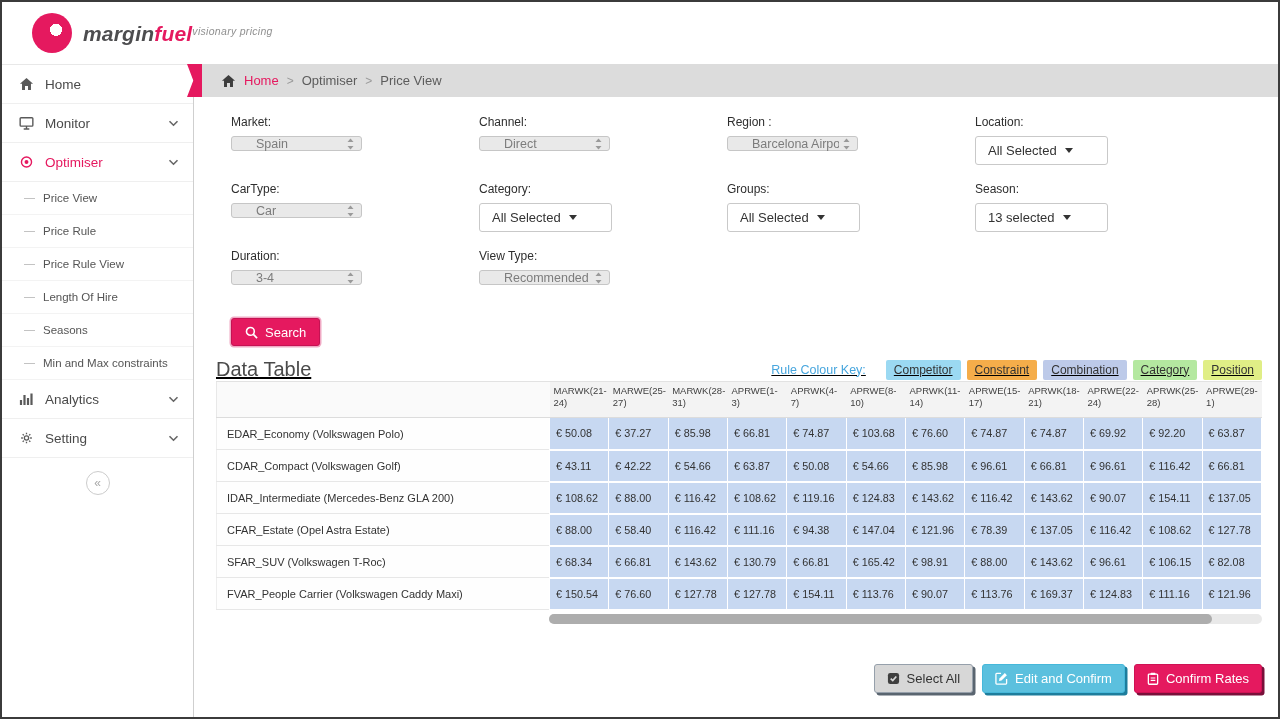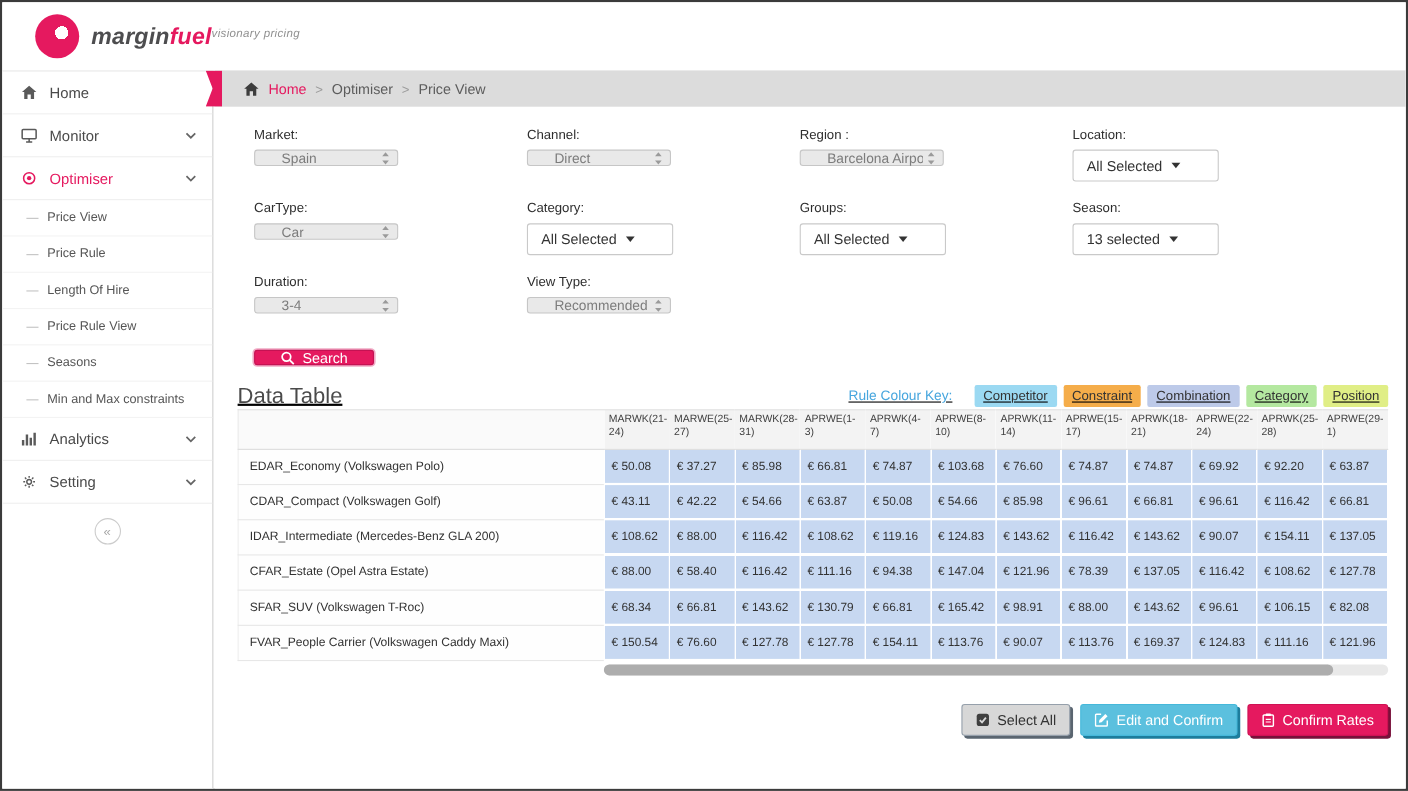--- a/index.html
+++ b/index.html
@@ -46,21 +46,21 @@
   .filter-field { width: 248px; }
   .filter-label { font-size: 12px; color: #2e2e2e; margin-bottom: 7px; }
   .select-box { width: 131px; height: 15px; background: #e9e9e9; border: 1px solid #c6c6c6; border-radius: 3px; display: flex; align-items: center; justify-content: space-between; padding: 0 7px 0 24px; font-size: 12.5px; color: #7c7c7c; cursor: default; }
   .sel-val { overflow: hidden; white-space: nowrap; }
   .sel-arrows { display: flex; flex: none; margin-left: 4px; }
   .dropdown-btn { min-width: 133px; height: 29px; background: #fff; border: 1px solid #c9c9c9; border-radius: 3px; display: inline-flex; align-items: center; gap: 8px; padding: 0 12px; font-size: 13px; color: #333; cursor: pointer; }
   .caret { width: 0; height: 0; border-left: 4px solid transparent; border-right: 4px solid transparent; border-top: 5px solid #333; }
 
   
   .search-row { margin: 33px 0 0 36px; }
-  .btn-search { display: inline-flex; align-items: center; gap: 7px; background: var(--accent,#e5195f); color: #fff; border: 1px solid #c51253; border-radius: 3px; height: 14px; padding: 0 23px; font-size: 13px; font-family: inherit; cursor: pointer; box-shadow: 0 0 0 1.5px #f0a9c4; }
+  .btn-search { display: inline-flex; align-items: center; gap: 7px; background: var(--accent,#e5195f); color: #fff; border: 1px solid #c51253; border-radius: 3px; height: 28px; padding: 0 13px; font-size: 13px; font-family: inherit; cursor: pointer; box-shadow: 0 0 0 1.5px #f0a9c4; }
   .btn-ico { display: flex; }
 
   
   .table-section { margin: 12px 16px 0 21px; }
   .table-top { display: flex; justify-content: space-between; margin-bottom: 0; text-decoration: underline; }
   .table-title { font-size: 20px; color: #4a4a4a; font-weight: 400; }
   .legend { display: flex; align-items: center; gap: 6px; font-size: 12.5px; }
   .legend-label { color: var(--legendblue,#47a6de); margin-right: 2px; }
   .legend-badges { display: inline-flex; gap: 6px; padding-left: 12px; }
   .badge { padding: 3px 8px; font-size: 12px; color: #333; border-radius: 2px; white-space: nowrap; }
@@ -69,21 +69,21 @@
   .ptable th, .ptable td { overflow: hidden; white-space: nowrap; }
   .ptable thead th { background: #f3f3f3; border-top: 1px solid #e2e2e2; border-bottom: 1px solid #dcdcdc; font-weight: 400; font-size: 9.5px; color: #3f3f3f; text-align: left; vertical-align: top; padding: 3px 1px 3px 4px; height: 36px; white-space: normal; line-height: 1.25; }
   .ptable thead th.rowlabel-h { width: 333px; background: #fafafa; border-left: 1px solid #e8e8e8; }
   .ptable td.row-label { background: #fefefe; font-size: 11px; color: #333; padding-left: 10px; border-bottom: 1px solid #e7e7e7; border-left: 1px solid #eee; height: 32px; }
   .ptable td.cell { background: var(--cellblue,#c7d8f1); font-size: 10.8px; color: #333; padding-left: 6px; border: 1px solid #fff; border-bottom-width: 2px; height: 32px; cursor: pointer; }
 
   .hscroll { margin: 3px 0 0 333px; height: 10px; background: #e9e9e9; border-radius: 6px; position: relative; }
   .hscroll-thumb { position: absolute; left: 0; top: 0; height: 10px; width: 93%; background: #adadad; border-radius: 6px; cursor: pointer; }
 
   
-  .actions-row { display: flex; justify-content: flex-end; gap: 9px; margin: 26px 16px 0 0; }
+  .actions-row { display: flex; justify-content: flex-end; gap: 9px; margin: 40px 16px 0 0; }
   .btn-action { display: inline-flex; align-items: center; gap: 7px; height: 29px; padding: 0 12px; font-size: 13px; border-radius: 3px; font-family: inherit; cursor: pointer; }
 </style>
 </head>
 <body>
 
 <div class="app">
 
   <header class="topbar">
     <div class="logo-mark"></div>
     <div class="brand-text">
@@ -133,25 +133,25 @@
         <div class="sub-item">
           <span class="sub-dash"></span>
           <span>Price View</span>
         </div>
         <div class="sub-item">
           <span class="sub-dash"></span>
           <span>Price Rule</span>
         </div>
         <div class="sub-item">
           <span class="sub-dash"></span>
+          <span>Price Rule View</span>
+        </div>
+        <div class="sub-item">
+          <span class="sub-dash"></span>
           <span>Length Of Hire</span>
-        </div>
-        <div class="sub-item">
-          <span class="sub-dash"></span>
-          <span>Price Rule View</span>
         </div>
         <div class="sub-item">
           <span class="sub-dash"></span>
           <span>Seasons</span>
         </div>
         <div class="sub-item">
           <span class="sub-dash"></span>
           <span>Min and Max constraints</span>
         </div>
         <div class="side-item">

